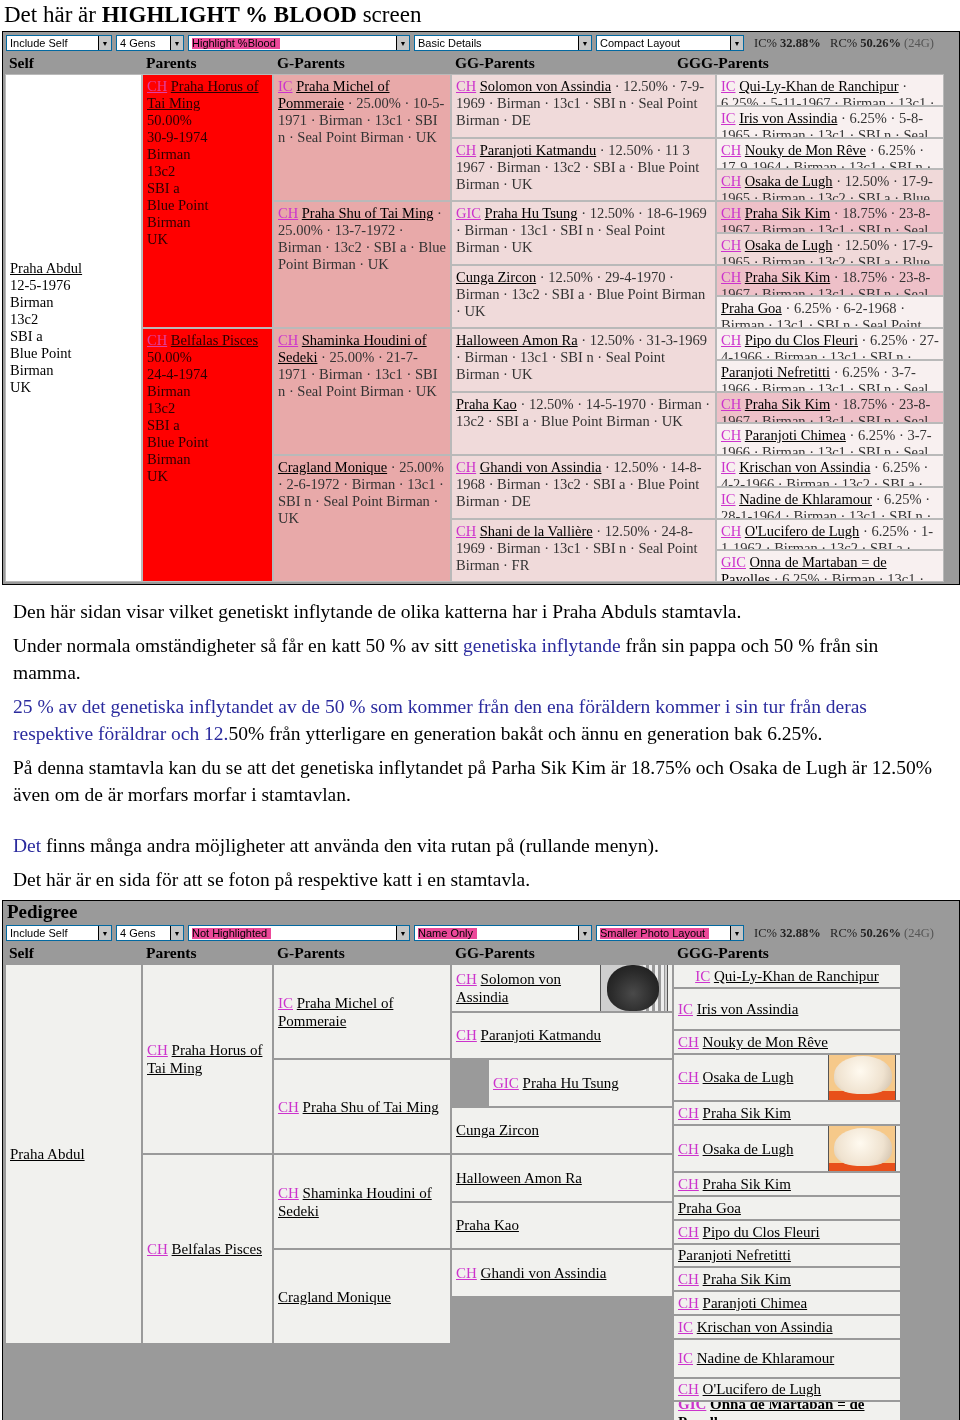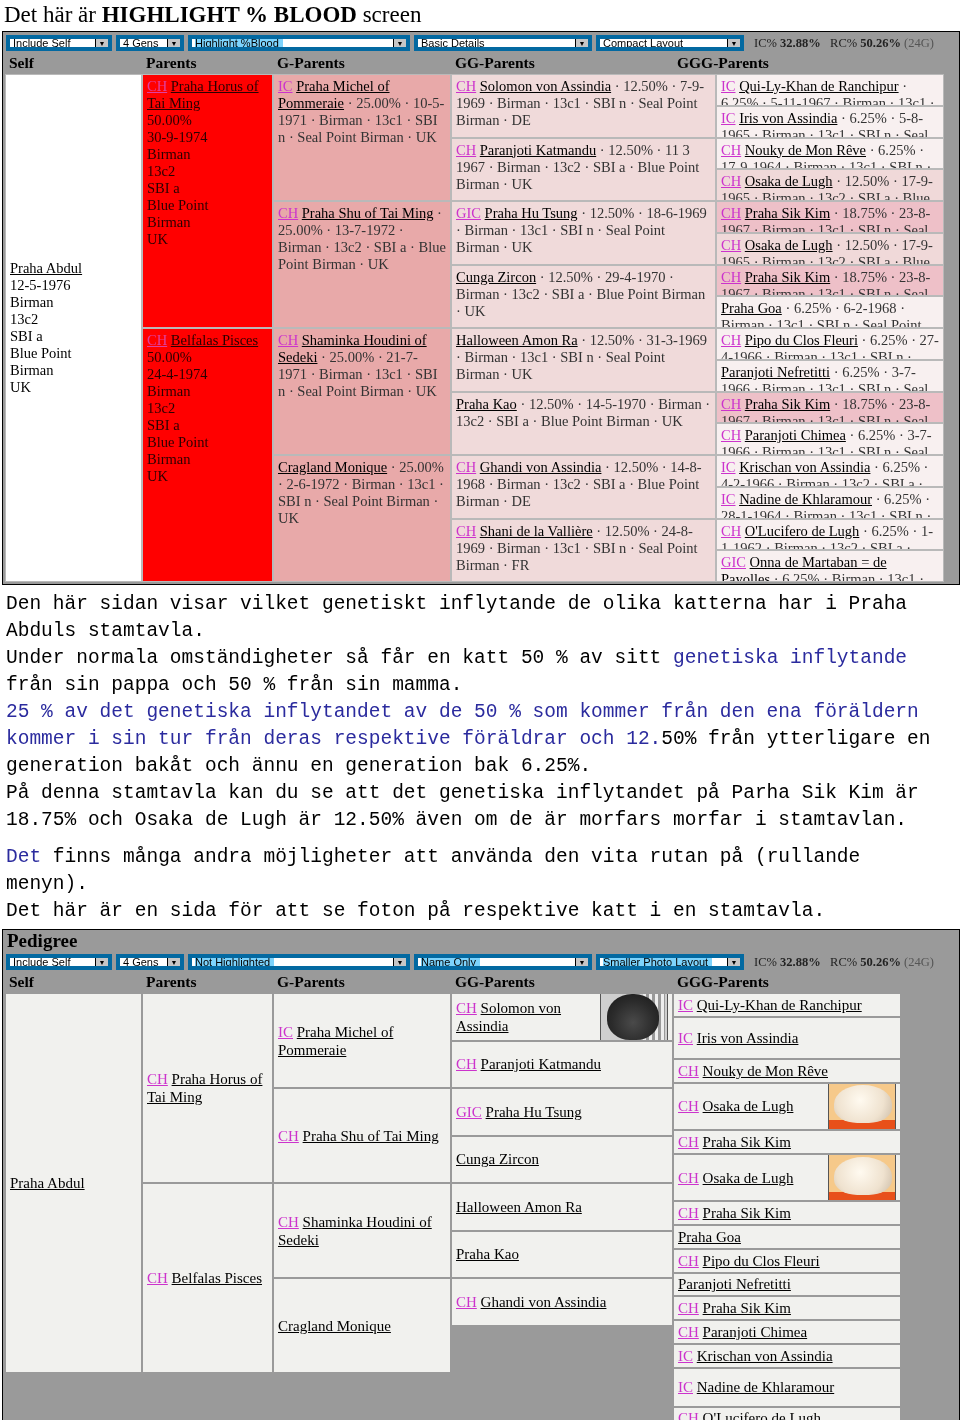--- a/index.html
+++ b/index.html
@@ -35,33 +35,33 @@
   }
   .app-title{
     font-family:"Liberation Serif", serif;
     font-weight:bold; font-size:19px;
     padding:1px 0 0 4px; color:#000;
     background:#9a9a9a;
     line-height:20px;
   }
   .sel {
     display:flex; align-items:center; justify-content:space-between;
-    background:#ffffff; border:4px solid #0369a1;
+    background:#ffffff; border:1px solid #0369a1;
     height:16px; font-size:11px; line-height:11px;
     padding:0 0 0 3px; color:#000;
     white-space:nowrap; overflow:hidden;
   }
   .sel .txt{ padding-right:4px; }
   .sel .arrow{
     width:13px; height:14px; flex:0 0 13px;
     background:#c6c6c6; border-left:1px solid #000;
     display:flex; align-items:center; justify-content:center;
     font-size:7px; line-height:7px;
   }
-  .hl { background:#7dd3fc; }
+  .hl { background:#ec4899; }
   .sel-inc  { width:106px; }
   .sel-gens { width:68px; }
   .sel-mode { width:222px; }
   .sel-det  { width:178px; }
   .sel-lay  { width:148px; }
   .stats {
     font-family:"Liberation Serif", serif;
     font-size:12.5px; color:#222; white-space:nowrap;
     padding-left:6px;
   }
@@ -105,21 +105,21 @@
   .sep { color:#333; }
 
   .p1 .c-par .title-ch { color:#e040a0; }
   .p1 .c-par .cell { color:#2a0000; }
 
   
   .copy {
     font-size:19.5px; line-height:27px;
     padding:6px 8px 0 6px;
   }
-  .copy p{ margin:0;font-family:Liberation Mono, monospace; }
+  .copy p{ margin:7px; }
   .blue{ color:#2b2b9e; }
 
   
   .p2 .cell{
     background:#f1f1ee;
     border:1px solid #9a9a9a;
     font-size:15px; line-height:18px;
     display:flex; align-items:center;
   }
   .p2 .c-self   { width:137px; }
@@ -338,38 +338,38 @@
           </div>
         </div>
       <div class="col c-ggpar" id="p2-ggpar">
           <div class="cell" style="height: 47.5px;">
             <span class="cellinner"><span class="title-ch">CH</span> <span class="nm">Solomon von Assindia</span></span>
             <span class="photo dark"></span>
           </div>
           <div class="cell" style="height: 47.5px;">
             <span class="cellinner"><span class="title-ch">CH</span> <span class="nm">Paranjoti Katmandu</span></span>
           </div>
-          <div class="cell" style="height: 47.5px;">
+          <div class="cell" style="height: 47.5px; margin-left: 37px;">
             <span class="cellinner"><span class="title-ch">GIC</span> <span class="nm">Praha Hu Tsung</span></span>
           </div>
           <div class="cell" style="height: 47.5px;">
             <span class="cellinner"><span class="nm">Cunga Zircon</span></span>
           </div>
           <div class="cell" style="height: 47.5px;">
             <span class="cellinner"><span class="nm">Halloween Amon Ra</span></span>
           </div>
           <div class="cell" style="height: 47.5px;">
             <span class="cellinner"><span class="nm">Praha Kao</span></span>
           </div>
           <div class="cell" style="height: 47.5px;">
             <span class="cellinner"><span class="title-ch">CH</span> <span class="nm">Ghandi von Assindia</span></span>
           </div>
         </div>
       <div class="col c-gggpar" id="p2-gggpar">
-          <div class="cell" style="height: 23.75px;">
+          <div class="cell" style="height: 23.75px; text-align: center;">
             <span class="cellinner"><span class="title-ch">IC</span> <span class="nm">Qui-Ly-Khan de Ranchipur</span></span>
           </div>
           <div class="cell" style="height: 42px;">
             <span class="cellinner"><span class="title-ch">IC</span> <span class="nm">Iris von Assindia</span></span>
           </div>
           <div class="cell" style="height: 23.75px;">
             <span class="cellinner"><span class="title-ch">CH</span> <span class="nm">Nouky de Mon Rêve</span></span>
           </div>
           <div class="cell" style="height: 47.5px;">
             <span class="cellinner"><span class="title-ch">CH</span> <span class="nm">Osaka de Lugh</span></span>

